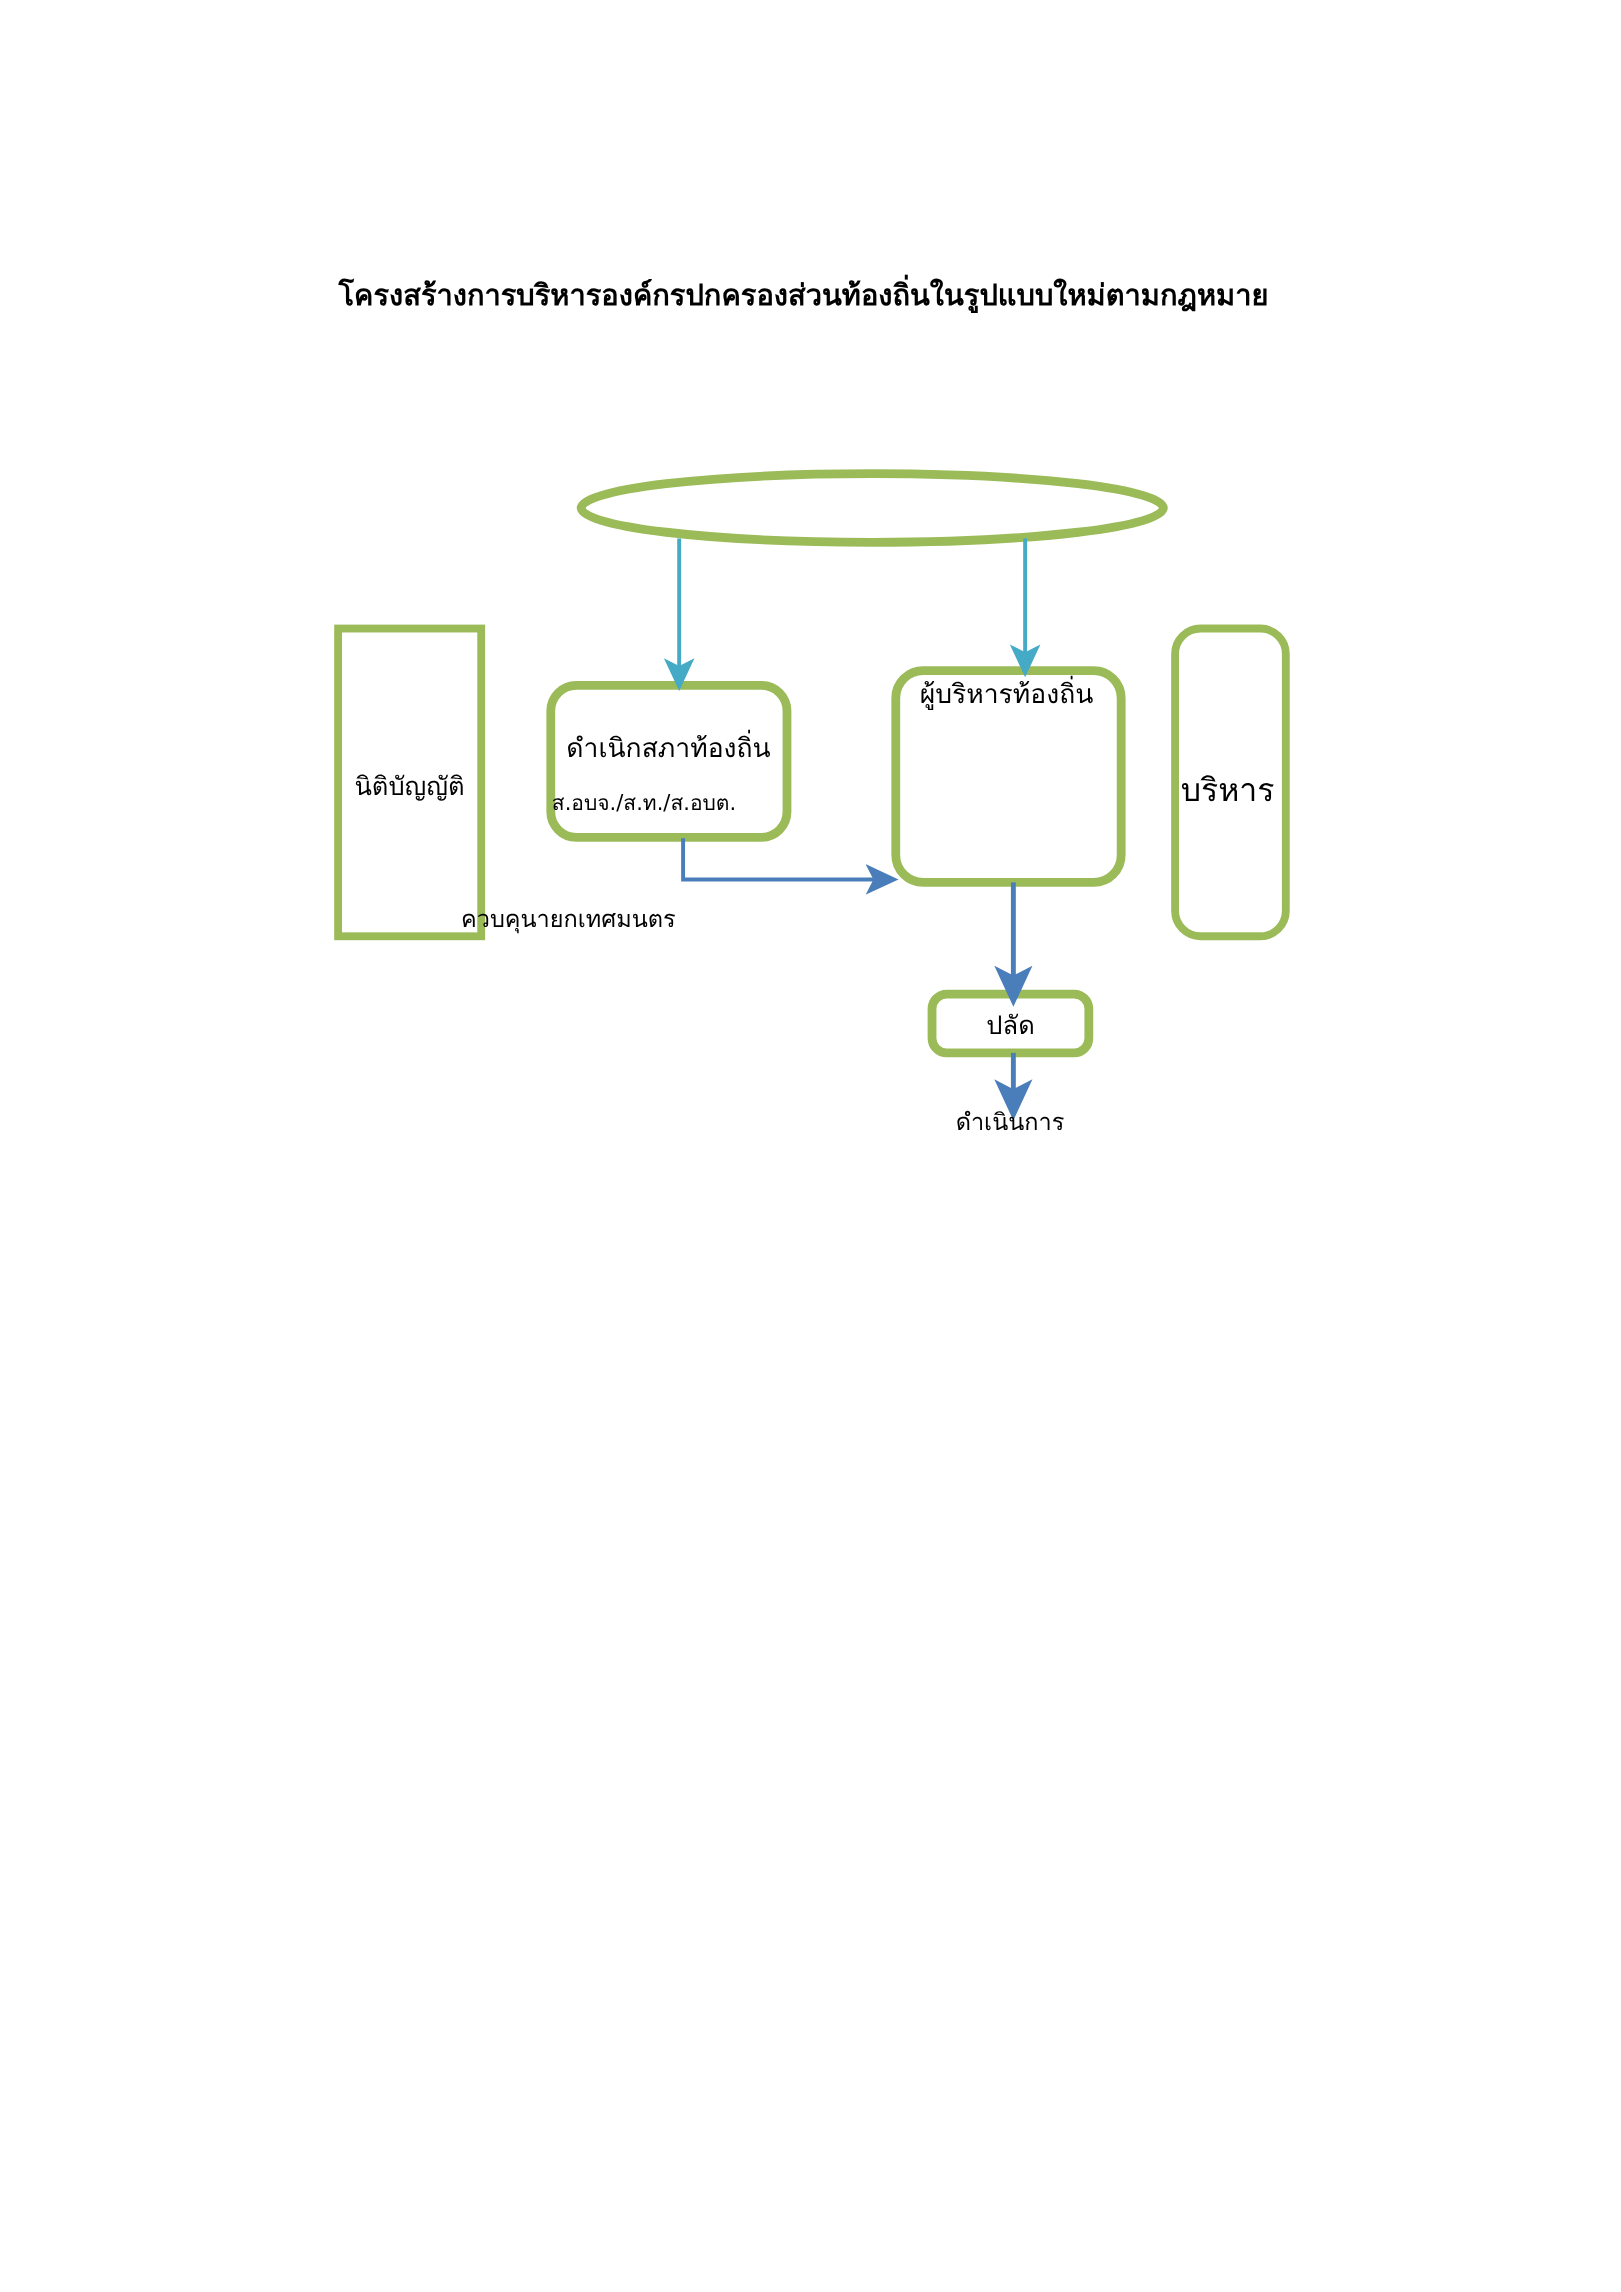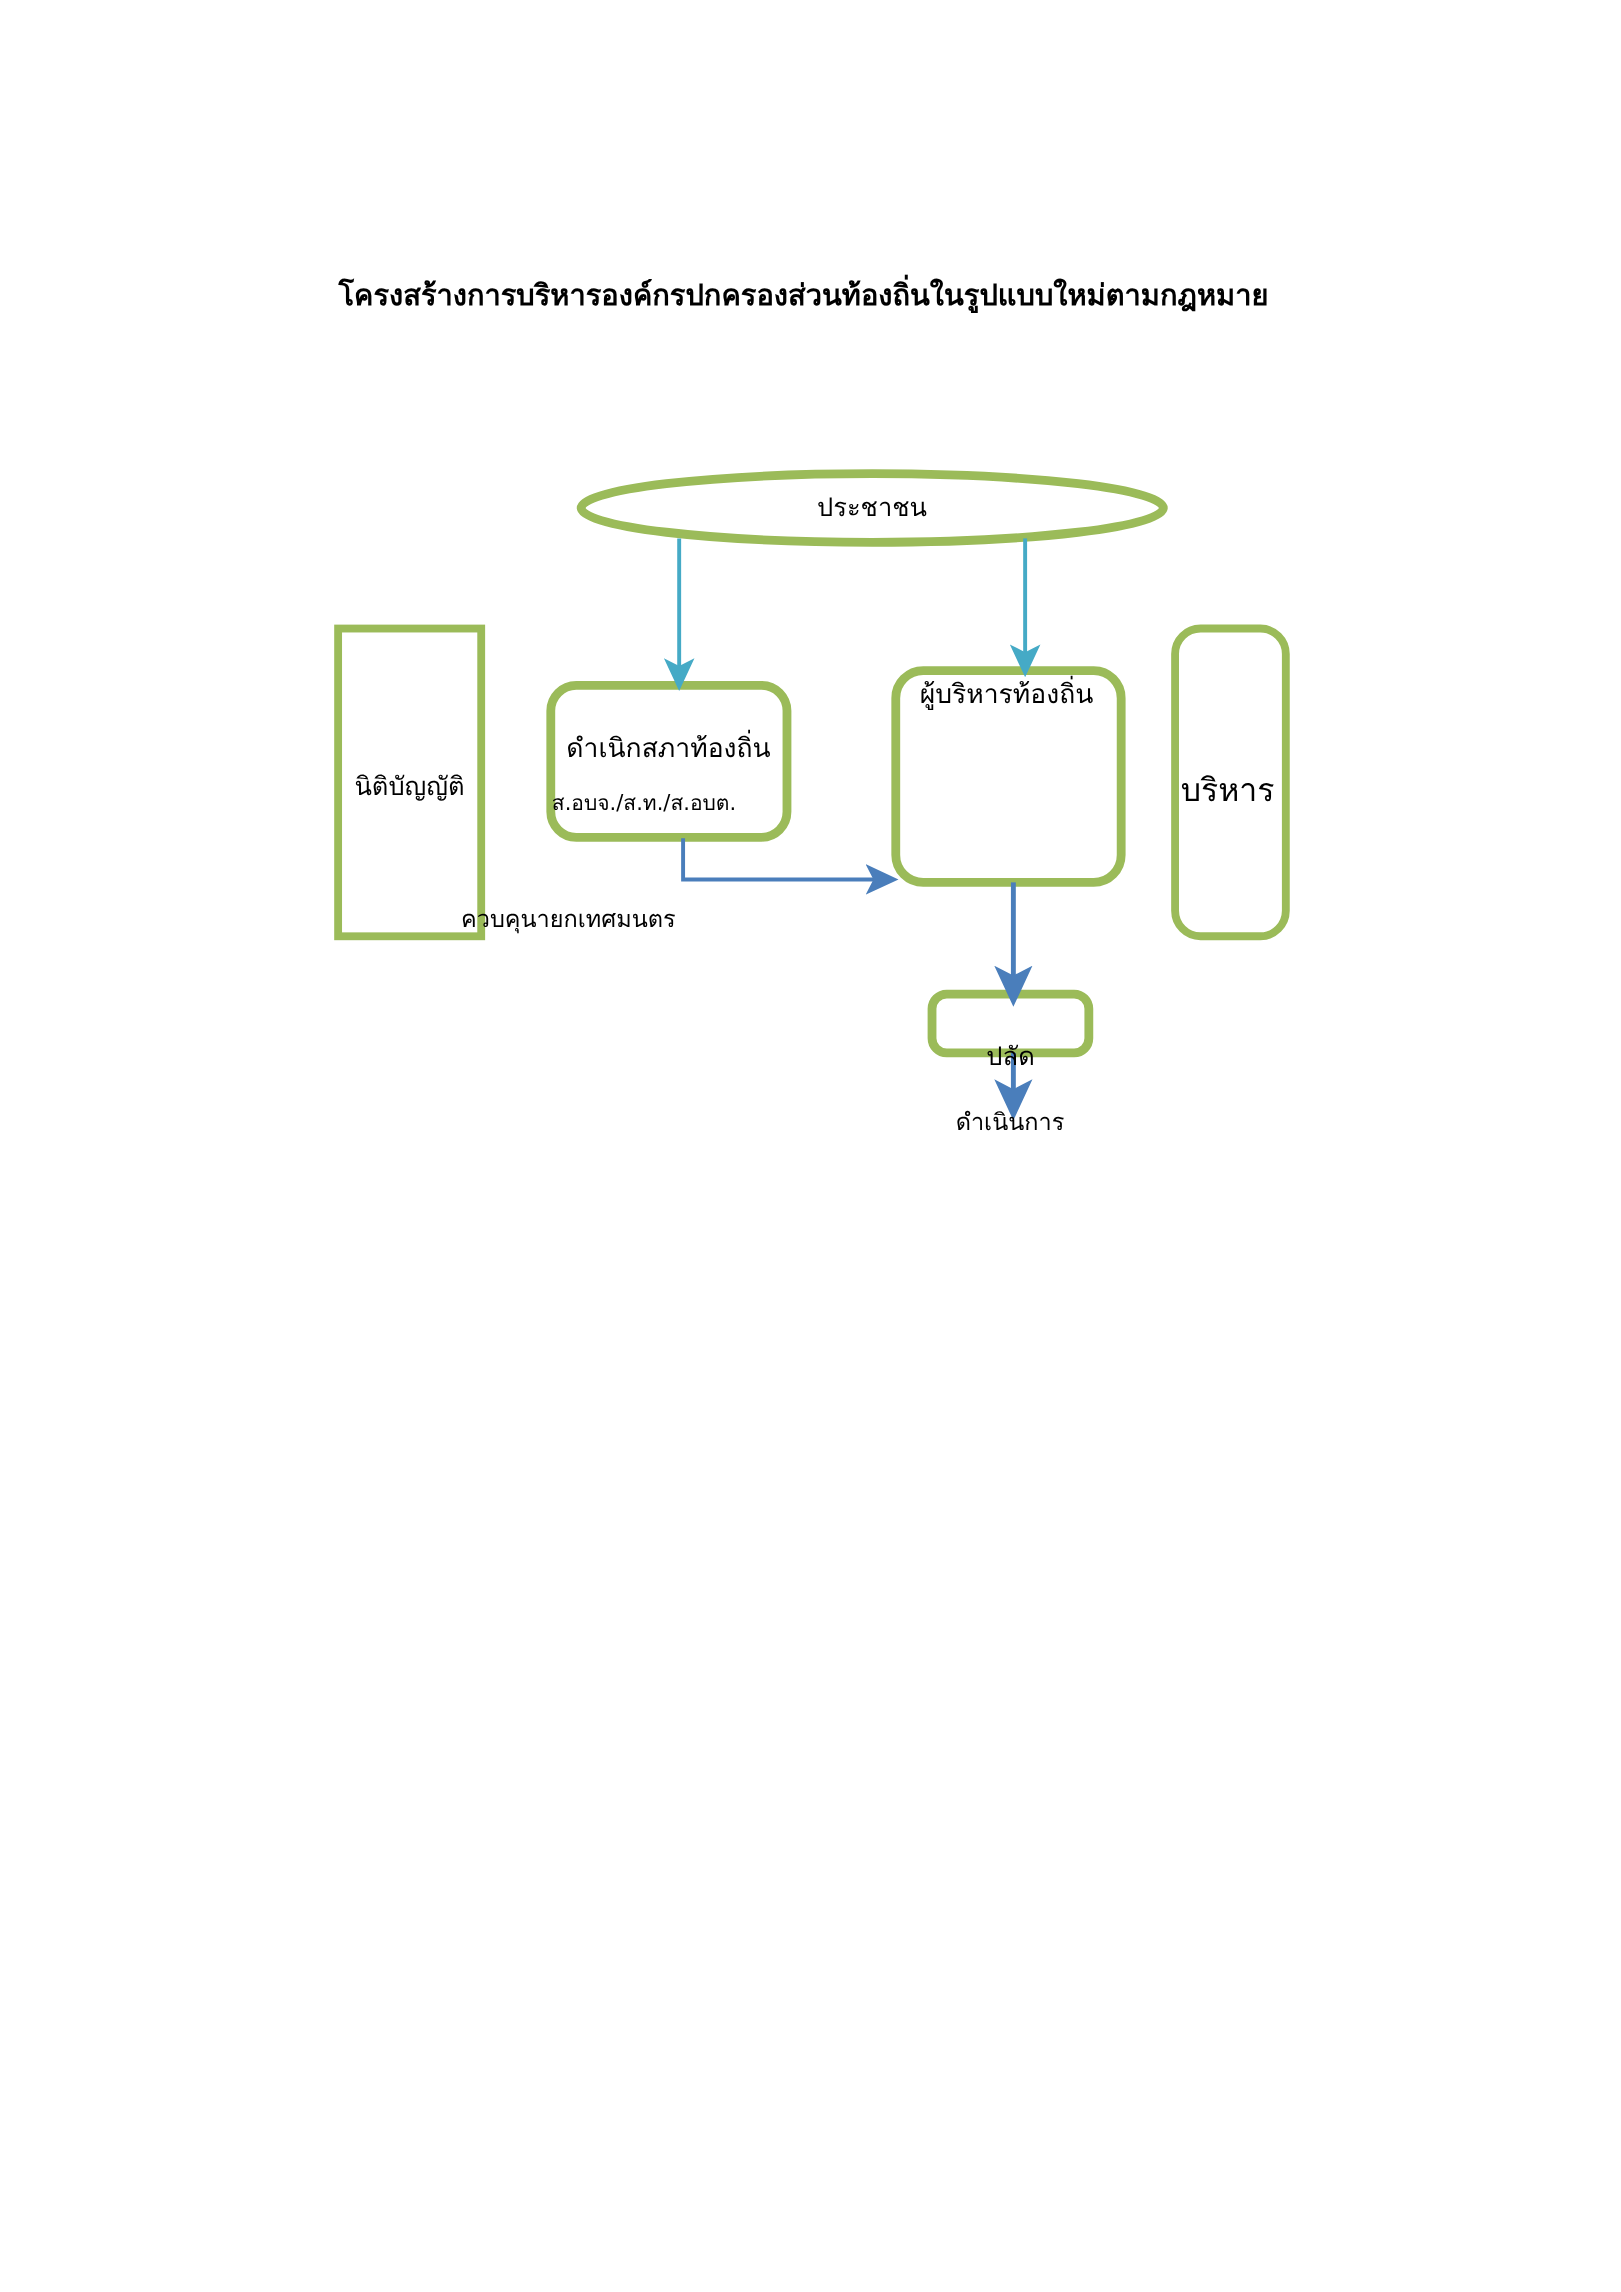--- a/index.html
+++ b/index.html
@@ -102,21 +102,21 @@
 
   .t-executive-side {
     left: 1149px;
     top: 769px;
     width: 157px;
     font-size: 32px;
   }
 
   .t-clerk {
     left: 926px;
-    top: 1039px;
+    top: 1008px;
     width: 169px;
     font-size: 25.5px;
   }
 
   .lbl {
     position: absolute;
     color: #000000;
     white-space: nowrap;
     text-align: center;
   }
@@ -173,21 +173,20 @@
 
     <line x1="1046" y1="549" x2="1046" y2="674" stroke="#45AAC6" stroke-width="4" marker-end="url(#arrow-light)"></line>
 
     <path d="M 697 855 L 697 897 L 900 897" fill="none" stroke="#4A7EBB" stroke-width="4" marker-end="url(#arrow-dark)"></path>
 
     <line x1="1034" y1="900" x2="1034" y2="1006" stroke="#4A7EBB" stroke-width="5" marker-end="url(#arrow-dark)"></line>
 
     <line x1="1034" y1="1074" x2="1034" y2="1122" stroke="#4A7EBB" stroke-width="5" marker-end="url(#arrow-dark)"></line>
   </svg>
 
-  <div class="node-text t-ellipse">ประชาชน</div>
 
   <div class="node-text t-legislative">นิติบัญญัติ</div>
 
   <div class="node-text t-executive-side">บริหาร</div>
 
   <div class="node-text t-council">ดำเนิกสภาท้องถิ่น</div>
   <div class="node-text t-council-sub">ส.อบจ./ส.ท./ส.อบต.</div>
 
   <div class="node-text t-exec">ผู้บริหารท้องถิ่น</div>
 

